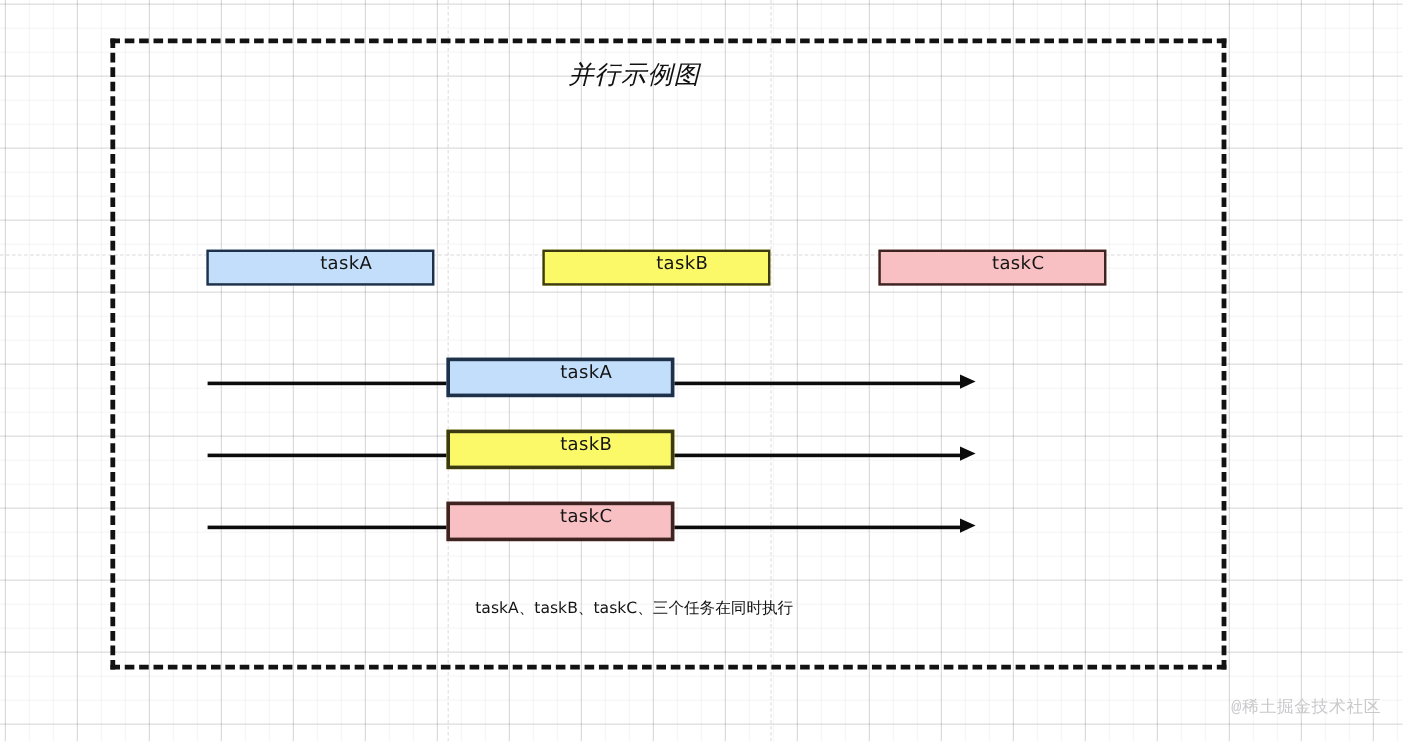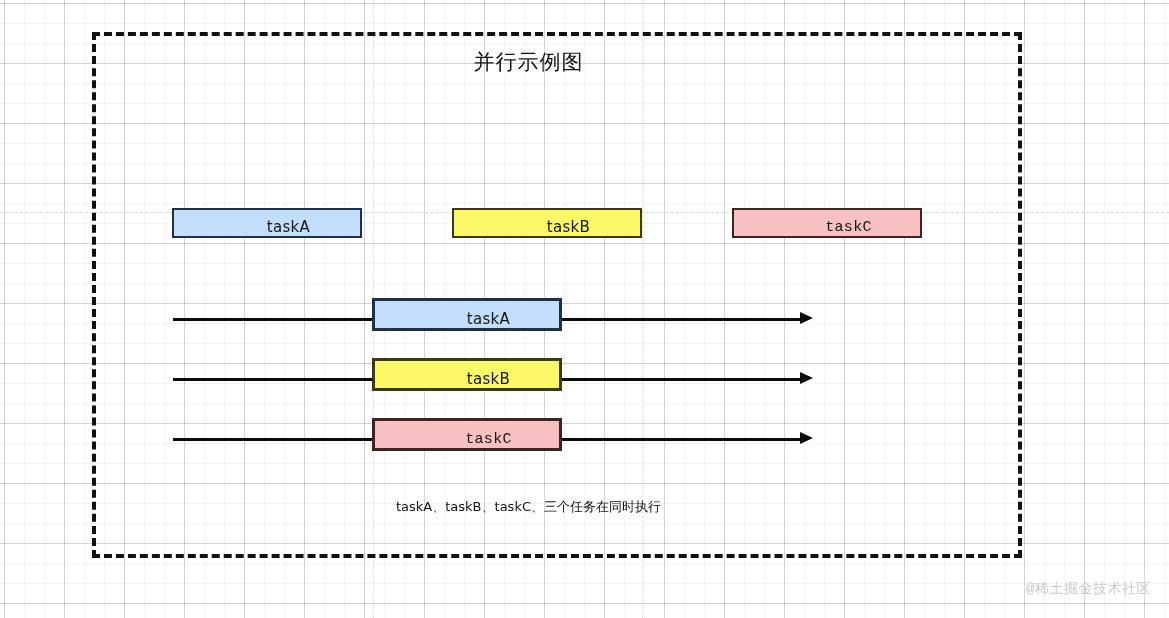--- a/index.html
+++ b/index.html
@@ -62,40 +62,41 @@
     text-align: center;
     font-size: 21px;
     color: #111111;
     letter-spacing: 1px;
     font-family: "DejaVu Sans", "Liberation Sans", sans-serif;
   }
   
   #title-inner {
     display: inline-block;
     margin-left: -112px;
+    font-style: italic;
   }
 
   .legend-box, .tl-box {
     position: absolute;
     box-sizing: border-box;
     display: flex;
-    align-items: flex-end;
+    align-items: flex-start;
     justify-content: center;
     font-size: 15px;
     color: #141414;
     letter-spacing: 0.3px;
     padding-left: 43px;
   }
 
   .legend-box { height: 30px; border-width: 2px; border-style: solid; }
   .tl-box     { height: 33px; border-width: 3px; border-style: solid; }
 
   .task-a { background: #c2defa; border-color: #1f3049; }
   .task-b { background: #fcf969; border-color: #3b3a12; }
-  .task-c { background: #f8c0c3; border-color: #3e2420; font-family: Liberation Mono, monospace; }
+  .task-c { background: #f8c0c3; border-color: #3e2420; }
 
   .tl-line {
     position: absolute;
     left: 173px;
     width: 633px;
     height: 0;
     border-top: 3px solid #0b0b0b;
   }
   .tl-arrow {
     position: absolute;

